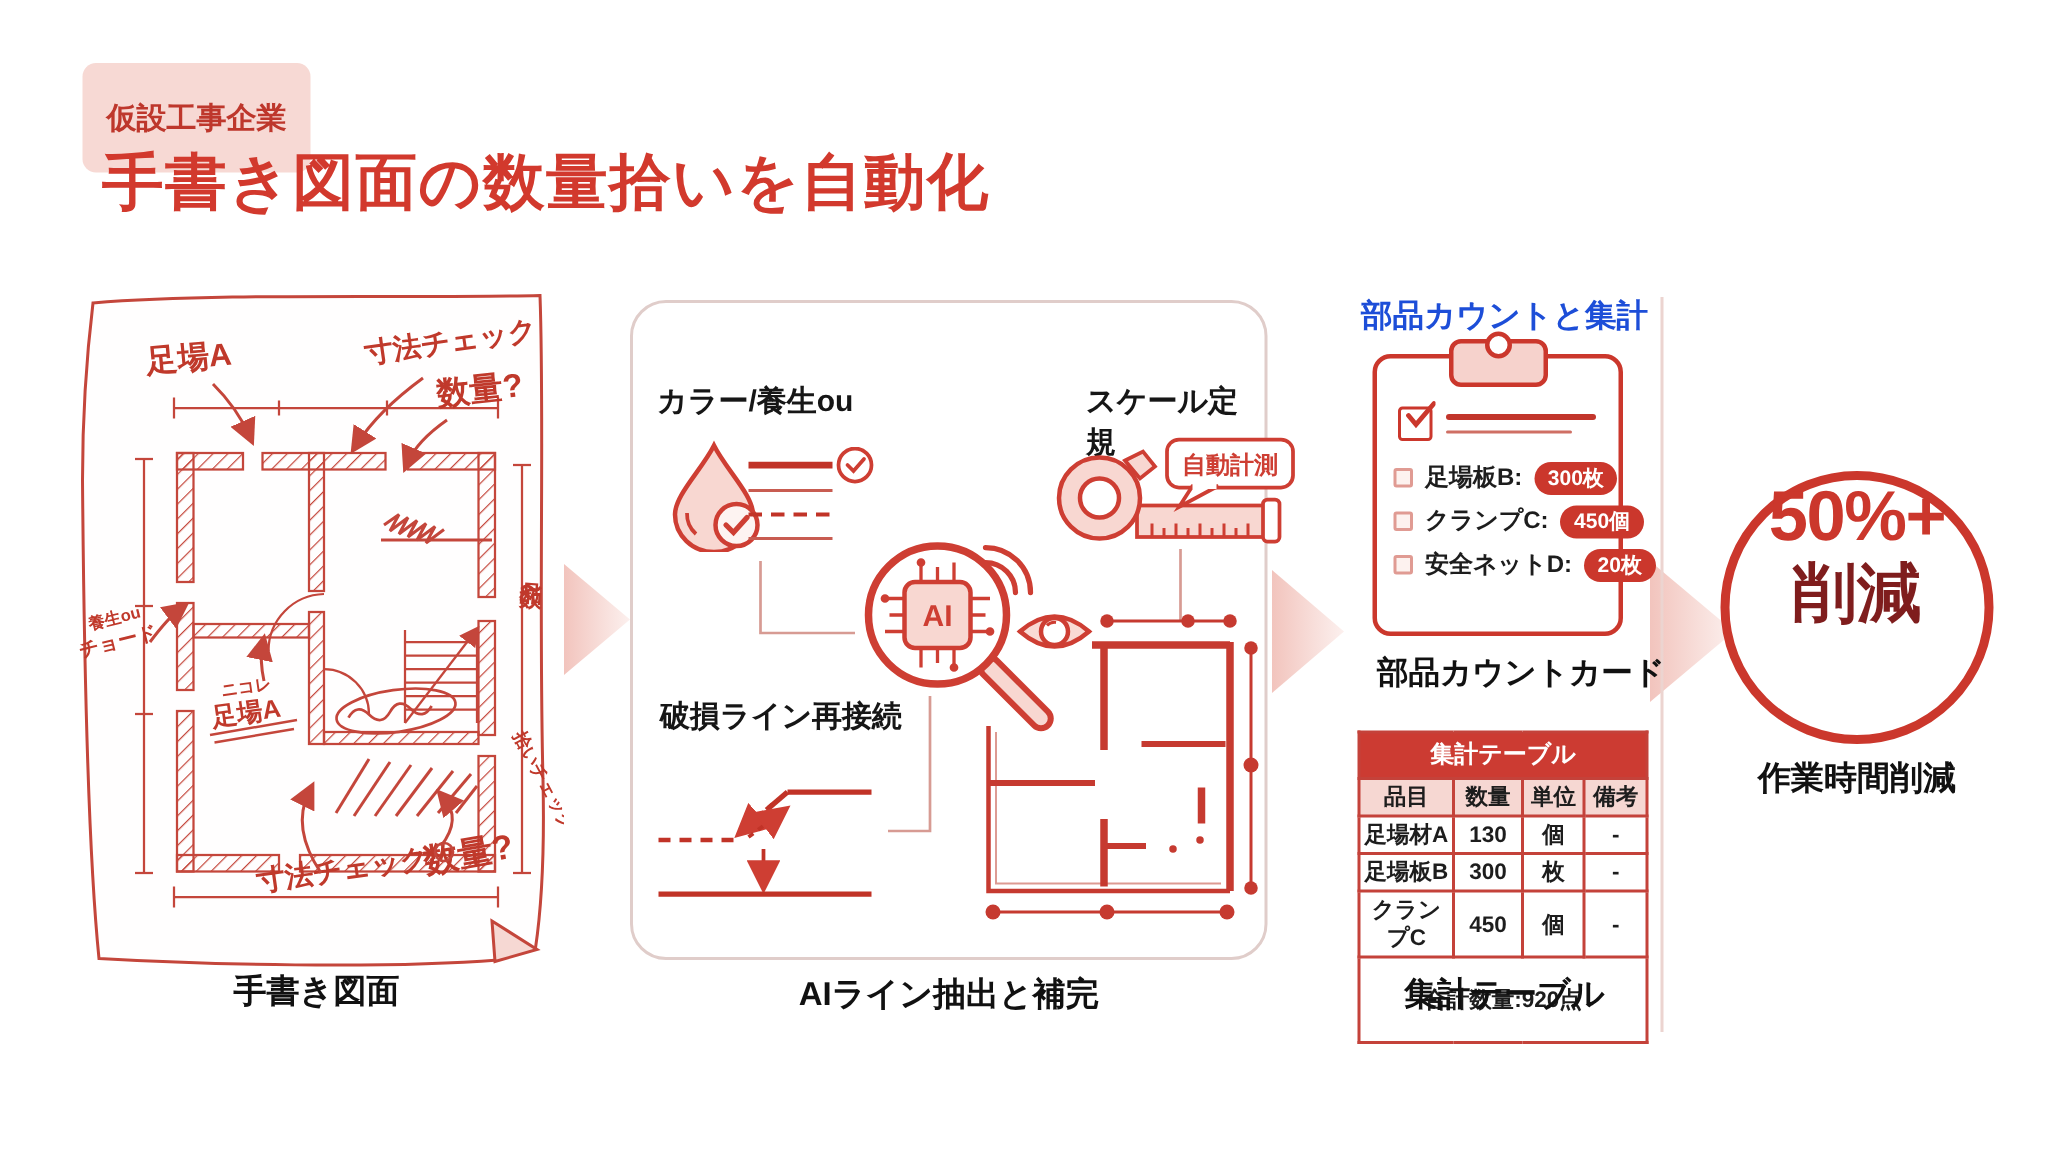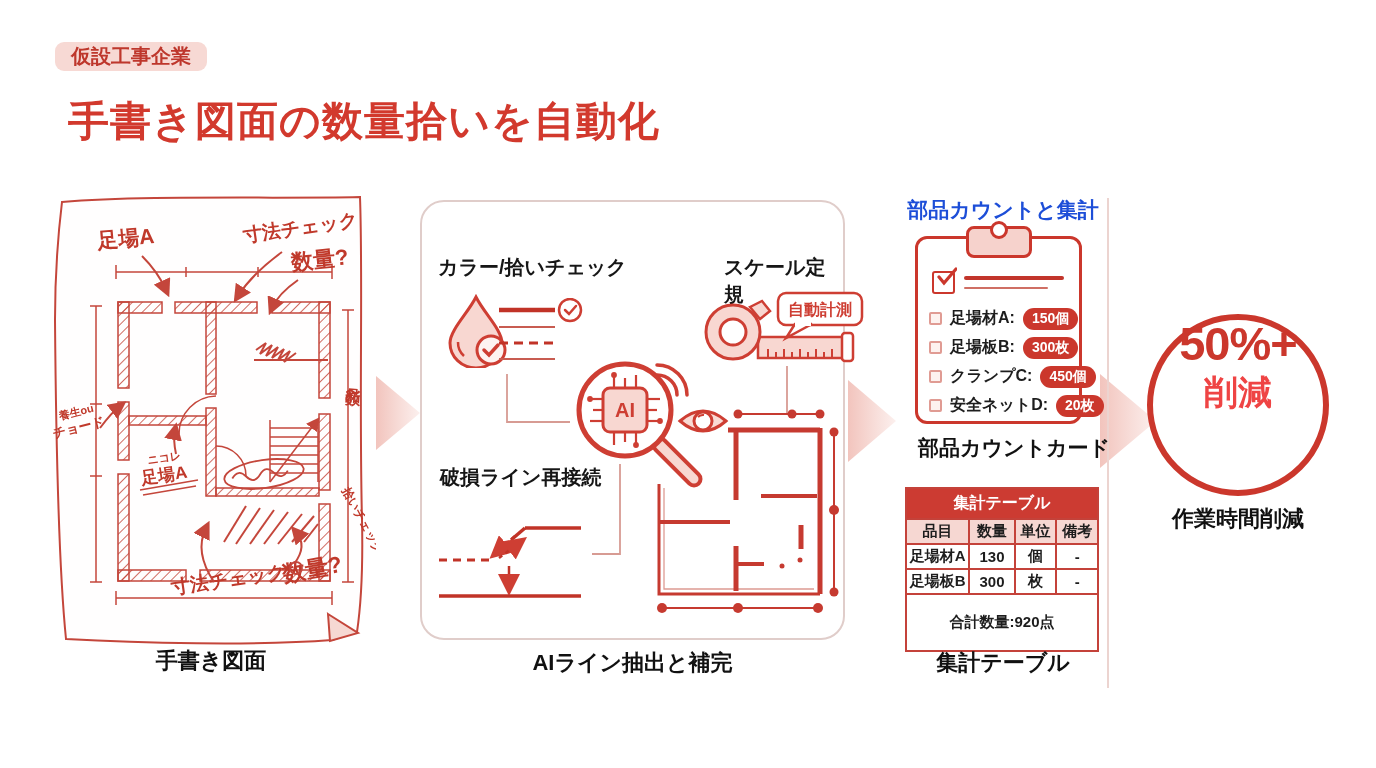--- a/index.html
+++ b/index.html
@@ -7,21 +7,21 @@
     width:1376px;height:768px;position:relative;overflow:hidden;
     background:#ffffff;
     font-family:"Liberation Sans","DejaVu Sans",sans-serif;
     color:#1d1d1d;
   }
   .abs{position:absolute;}
 
   
   .badge{
     left:55px;top:42px;background:#F7D9D4;color:#BE372C;
-    font-size:20px;font-weight:700;padding:1px 16px;border-radius:9px;
+    font-size:20px;font-weight:700;padding:23px 16px;border-radius:9px;
   }
   .title{
     left:68px;top:94px;font-size:41px;font-weight:800;color:#D2392D;
     letter-spacing:1px;
   }
 
   
   .caption{font-size:22px;font-weight:800;color:#111;text-align:center;}
   .cap-sketch{left:46px;top:646px;width:330px;}
   .cap-ai{left:420px;top:648px;width:425px;}
@@ -83,21 +83,21 @@
   .sum-table .head td{background:#F6D7D2;}
   .sum-table .foot td{font-size:15px;padding:18px 0;}
 
   
   .result-circle{
     left:1147px;top:314px;width:182px;height:182px;border:6px solid #CB372C;
     border-radius:50%;box-sizing:border-box;display:flex;flex-direction:column;
     align-items:center;background:#fff;
   }
   .result-value{font-size:47px;font-weight:800;color:#CB372C;line-height:1;letter-spacing:-1px;}
-  .result-label{font-size:34px;font-weight:800;color:#ef4444;line-height:1;margin-top:8px;}
+  .result-label{font-size:43px;font-weight:800;color:#7f1d1d;line-height:1;margin-top:8px;}
   .result-caption{left:1147px;top:504px;width:182px;text-align:center;
     font-size:22px;font-weight:800;color:#111;}
 
   
   .vert-note{left:344px;top:376px;writing-mode:vertical-rl;color:#C0392B;
     font-size:15px;font-weight:700;transform:rotate(4deg);letter-spacing:3px;}
 
   svg text{font-family:"Liberation Sans","DejaVu Sans",sans-serif;}
   .hand{fill:#C0392B;font-weight:700;}
 </style>
@@ -234,21 +234,21 @@
 <div class="abs panel">
 
   <svg style="position:absolute;left:0;top:0;" width="425" height="440" viewBox="0 0 425 440">
     <g stroke="#D79B93" stroke-width="1.8" fill="none">
       <path d="M85,172 V220 H148"></path>
       <path d="M170,352 H198 V262"></path>
       <path d="M365,164 V212"></path>
     </g>
   </svg>
 
-  <div class="plabel lbl-color">カラー/拾いチェック</div>
+  <div class="plabel lbl-color">カラー/養生ou</div>
   <div class="plabel lbl-scale">スケール定規</div>
 
   <svg style="position:absolute;left:26px;top:90px;" width="64" height="76" viewBox="0 0 64 76">
     <path d="M28,5 C36,21 54,38 54,51 A26,25 0 1 1 2,51 C2,38 20,21 28,5 Z" fill="#F8D7D1" stroke="#CE3E33" stroke-width="3"></path>
     <path d="M10,50 a18,18 0 0 0 6,14" fill="none" stroke="#CE3E33" stroke-width="2.5"></path>
     <circle cx="43" cy="58" r="14" fill="#FDF3F1" stroke="#CE3E33" stroke-width="3"></circle>
     <path d="M36,58 l5,5 l9,-10" fill="none" stroke="#CE3E33" stroke-width="3.5" stroke-linecap="round"></path>
   </svg>
 
   <svg style="position:absolute;left:75px;top:96px;" width="90" height="72" viewBox="0 0 90 72">
@@ -382,25 +382,20 @@
       <svg width="22" height="22" viewBox="0 0 22 22">
           <path d="M4,10 l5,6 L21,2" fill="none" stroke="#CB372C" stroke-width="3.2" stroke-linecap="round"></path>
         </svg>
     </div>
     <div style="flex:1">
       <div class="hline1"></div>
       <div class="hline2"></div>
     </div>
   </div>
   <div class="clip-items">
-    <div class="clip-item">
-      <div class="sq"></div>
-      <div class="clip-lbl">足場材A:</div>
-      <div class="pill">150個</div>
-    </div>
     <div class="clip-item">
       <div class="sq"></div>
       <div class="clip-lbl">足場板B:</div>
       <div class="pill">300枚</div>
     </div>
     <div class="clip-item">
       <div class="sq"></div>
       <div class="clip-lbl">クランプC:</div>
       <div class="pill">450個</div>
     </div>
@@ -435,20 +430,26 @@
     <td>130</td>
     <td>個</td>
     <td>-</td>
   </tr>
   <tr>
     <td>足場板B</td>
     <td>300</td>
     <td>枚</td>
     <td>-</td>
   </tr>
+  <tr>
+    <td>クランプC</td>
+    <td>450</td>
+    <td>個</td>
+    <td>-</td>
+  </tr>
   <tr class="foot">
     <td colspan="4">合計数量:920点</td>
   </tr>
 </tbody>
   </table>
 <div class="abs caption cap-table">集計テーブル</div>
 
 <div class="abs result-circle">
   <div class="result-value">50%+</div>
   <div class="result-label">削減</div>

